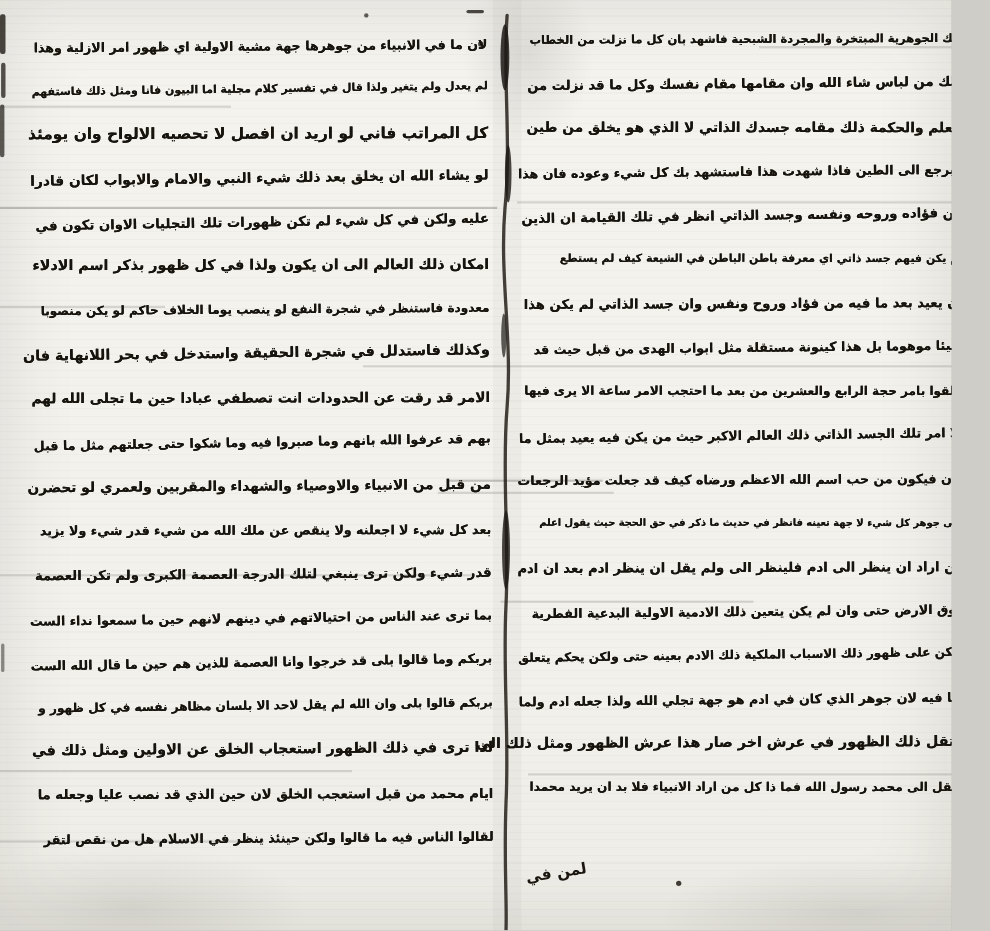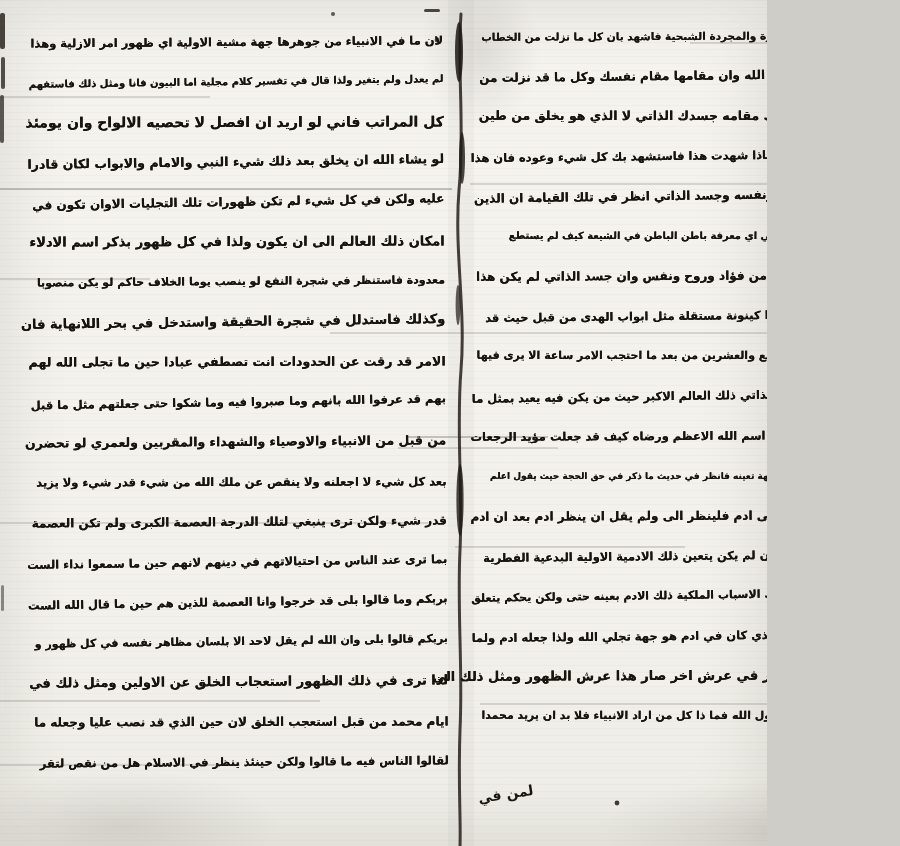--- a/index.html
+++ b/index.html
@@ -1,17 +1,17 @@
 <!DOCTYPE html>
 <html lang="ar"><head>
 <meta charset="utf-8">
 <style>
   html,body{margin:0;padding:0;background:#cfcdc7;}
   .scan{
-    position:relative;width:767px;height:846px;overflow:hidden;
+    position:relative;width:865px;height:846px;overflow:hidden;
     font-family:"DejaVu Sans",sans-serif;
     background:
       repeating-linear-gradient(180deg, rgba(115,110,98,.04) 0 1px, rgba(0,0,0,0) 1px 7px),
       linear-gradient(180deg,#f4f3ee 0%,#f2f1ec 70%,#edece6 100%);
     box-shadow:inset 0 0 70px rgba(70,64,52,.14);
   }
   
   .page{position:absolute;direction:rtl;}
   .page-left{left:20px;top:22px;width:426px;transform:rotate(-0.45deg);}
   .page-right{left:470px;top:16px;width:406px;transform:rotate(-0.25deg);}

